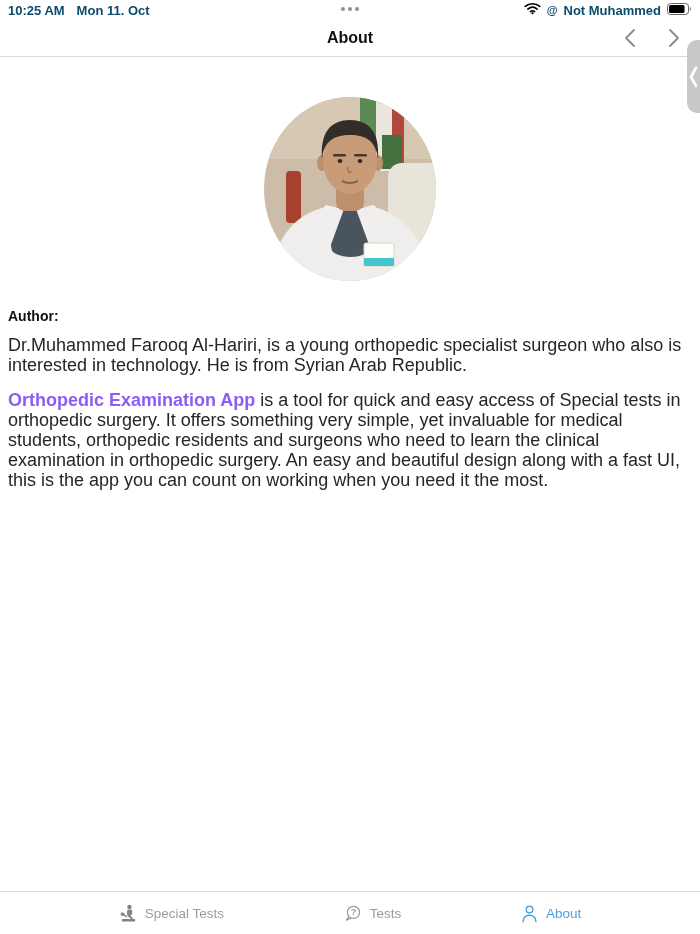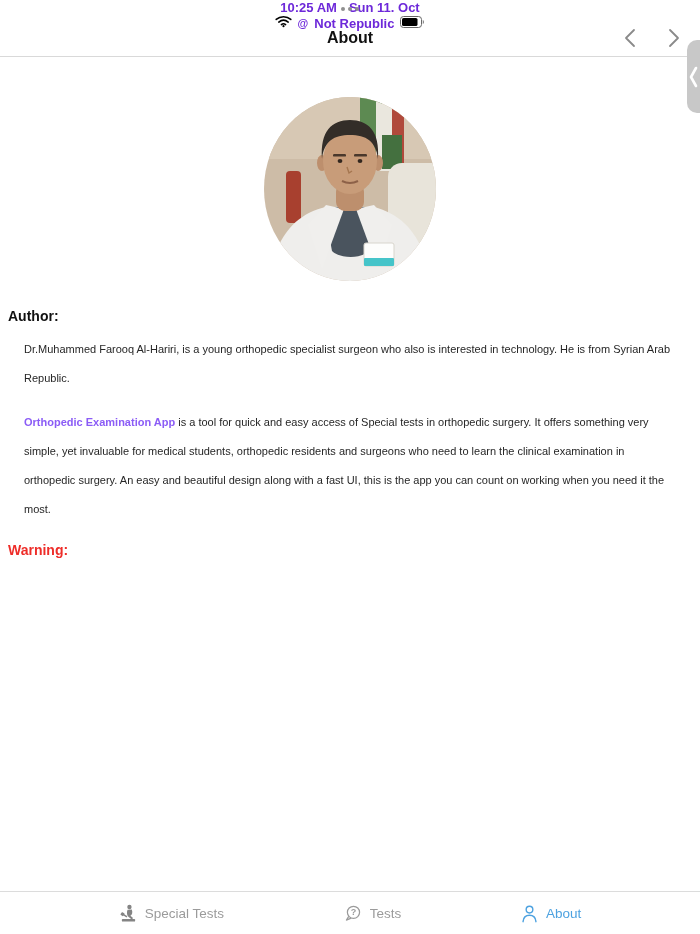--- a/index.html
+++ b/index.html
@@ -6,21 +6,21 @@
     --accent:#4da2e0;
     --warning:#ee2d29;
     --inactive:#9b9b9b;
   }
   *{box-sizing:border-box;margin:0;padding:0;}
   body{background:#fff;font-family:"Liberation Sans",sans-serif;}
   .screen{position:relative;width:700px;height:934px;background:#fff;overflow:hidden;}
 
   
   .statusbar{position:relative;height:20px;display:flex;align-items:center;
-    justify-content:space-between;padding:0 8px;font-size:13px;font-weight:600;color:#6d28d9;flex-direction:column;}
+    justify-content:space-between;padding:0 8px;font-size:13px;font-weight:600;color:#0c4a6e;}
   .sb-left{display:flex;gap:12px;align-items:center;}
   .sb-center{position:absolute;left:50%;top:7px;transform:translateX(-50%);
     display:flex;gap:3px;}
   .sb-center i{width:4px;height:4px;border-radius:50%;background:#8f8f8f;display:block;}
   .sb-right{display:flex;gap:6px;align-items:center;}
   .rotation-lock{font-size:11px;font-weight:700;line-height:1;}
 
   
   .navbar{position:relative;height:37px;border-bottom:1px solid #d9d9d9;}
   .nav-title{position:absolute;left:50%;top:50%;transform:translate(-50%,-50%);
@@ -32,59 +32,59 @@
   
   .handle{position:absolute;right:0;top:40px;width:13px;height:73px;background:#c8c8c8;
     border-radius:10px 0 0 10px;display:flex;align-items:center;justify-content:center;
     cursor:pointer;z-index:5;}
 
   
   .content{padding:0;}
   .avatar-wrap{width:172px;height:184px;margin:40px auto 0;}
   .textblock{padding:0 8px;margin-top:24px;}
   .textblock h2{font-size:14px;font-weight:700;color:#111;margin:0 0 8px;line-height:22px;}
-  .textblock p{font-size:11px;line-height:29px;color:#262626;margin:0 16px 15px;}
+  .textblock p{font-size:18px;line-height:20px;color:#262626;margin:0 0 15px;}
   .textblock p b{font-weight:700;color:#8b5cf6;}
   .warn-h{color:var(--warning) !important;}
   .warn-p{color:var(--warning) !important;}
 
   
   .tabbar{position:absolute;left:0;right:0;bottom:0;height:43px;background:#fff;
     border-top:1px solid #dcdcdc;display:flex;align-items:center;justify-content:space-evenly;margin-top:28px;}
   .tab-item{display:flex;align-items:center;gap:7px;color:var(--inactive);
     font-size:13.5px;background:none;border:none;cursor:pointer;font-family:inherit;}
   .tab-item.active{color:var(--accent);}
   .tab-item svg{display:block;}
 </style>
 </head>
 <body>
 
 <div class="screen">
 
   <div class="statusbar">
     <div class="sb-left">
       <span>10:25 AM</span>
-      <span>Sun 11. Oct</span>
+      <span>Mon 11. Oct</span>
     </div>
     <div class="sb-center">
       <i></i>
         <i></i>
         <i></i>
     </div>
     <div class="sb-right">
       <span>
         <svg width="17" height="13" viewBox="0 0 17 13" fill="none" stroke="#000" stroke-width="1.6" stroke-linecap="round">
           <path d="M1.2 4.4 C5.3 0.8 11.7 0.8 15.8 4.4"></path>
           <path d="M3.8 7.1 C6.6 4.7 10.4 4.7 13.2 7.1"></path>
           <path d="M6.4 9.6 C7.7 8.6 9.3 8.6 10.6 9.6"></path>
           <circle cx="8.5" cy="11.2" r="1.1" fill="#000" stroke="none"></circle>
         </svg>
       </span>
       <span class="rotation-lock">@</span>
-      <span>Not Republic</span>
+      <span>Not Muhammed</span>
       <span>
         <svg width="25" height="12" viewBox="0 0 25 12">
           <rect x="0.5" y="0.5" width="21" height="11" rx="3" fill="none" stroke="#666"></rect>
           <rect x="2" y="2" width="15.5" height="8" rx="1.6" fill="#000"></rect>
           <path d="M22.8 3.8 C24.2 4.5 24.2 7.5 22.8 8.2 Z" fill="#666"></path>
         </svg>
       </span>
     </div>
   </div>
 
@@ -148,21 +148,20 @@
         </g>
       </svg>
     </div>
 
     <section class="textblock">
       <h2>Author:</h2>
       <p>Dr.Muhammed Farooq Al-Hariri, is a young orthopedic specialist surgeon who also is interested in technology. He is from Syrian Arab Republic.</p>
 
       <p><b>Orthopedic Examination App</b><span> is a tool for quick and easy access of Special tests in orthopedic surgery. It offers something very simple, yet invaluable for medical students, orthopedic residents and surgeons who need to learn the clinical examination in orthopedic surgery. An easy and beautiful design along with a fast UI, this is the app you can count on working when you need it the most.</span></p>
 
-      <h2 class="warn-h">Warning:</h2>
     </section>
   </main>
 
   <nav class="tabbar">
     <button class="tab-item">
       <svg width="19" height="19" viewBox="0 0 20 20" fill="#848484">
         <circle cx="11" cy="3.1" r="2.3"></circle>
         <path d="M9 6 L13.4 5.8 C14.6 8.6 14 11.2 12 12.4 L14.8 14.8 L13.4 16.4 L9.6 13.2 C8.2 12 8 8.2 9 6 Z"></path>
         <path d="M4.8 10.2 L8.8 12.8 L7.9 14.2 L3.9 11.6 Z"></path>
         <rect x="2" y="9" width="3.4" height="3.4" rx="0.7" transform="rotate(32 3.7 10.7)"></rect>

